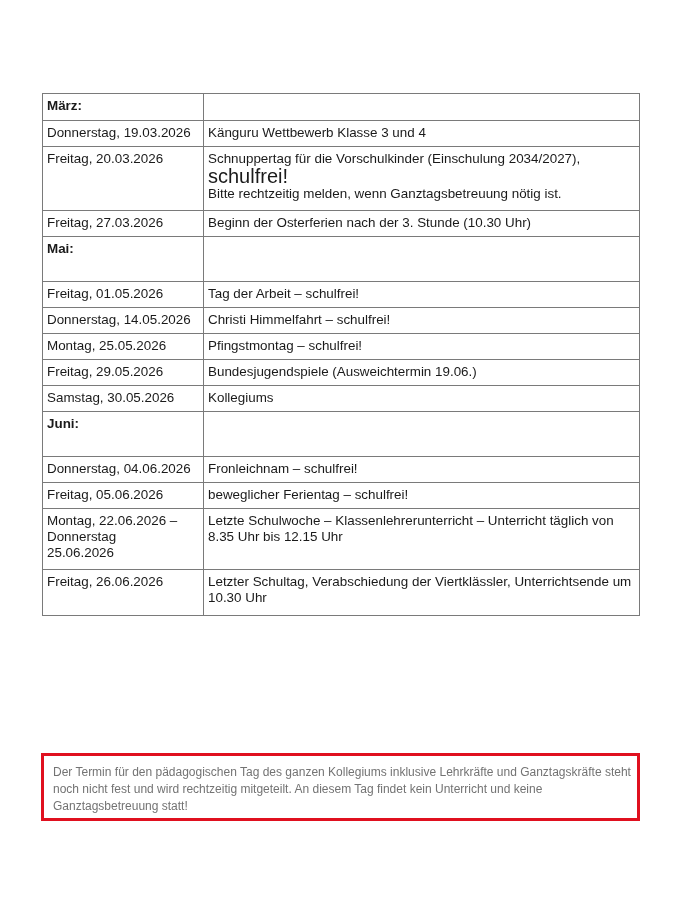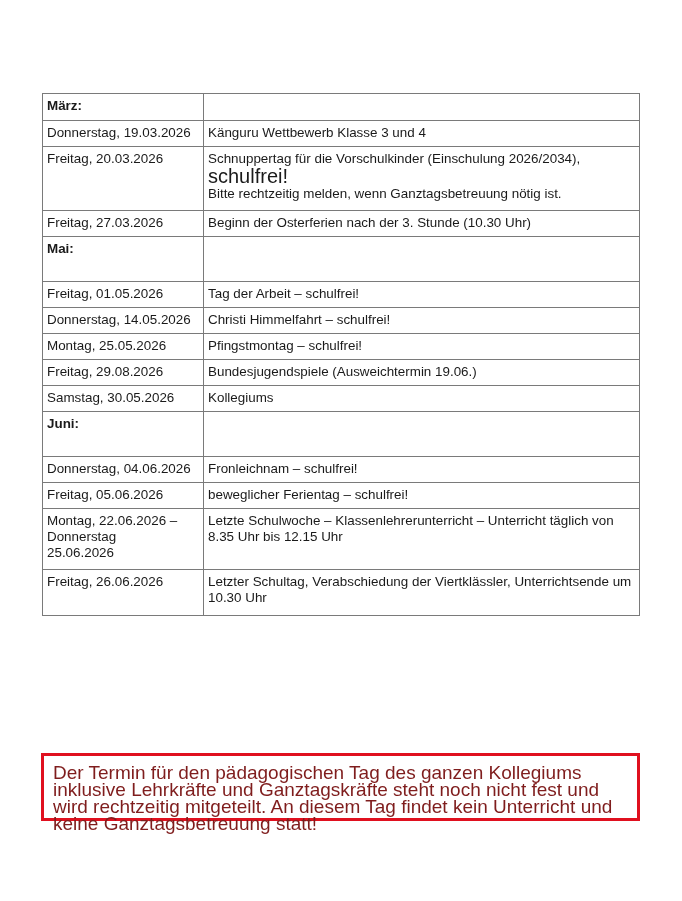--- a/index.html
+++ b/index.html
@@ -54,23 +54,23 @@
       top: 753px;
       width: 593px;
       height: 62px;
       border: 3px solid #e0101f;
       padding: 0;
       box-sizing: content-box;
     }
     .notice p {
       margin: 0;
       padding: 8px 0 0 9px;
-      font-size: 19px;
+      font-size: 12px;
       line-height: 17px;
-      color: #7f1d1d;
+      color: #737373;
     }
   </style>
 </head>
 <body>
 
 <table class="schedule">
   <colgroup>
       <col class="c1">
       <col class="c2">
     </colgroup>
@@ -80,21 +80,21 @@
       <td class="m-label">März:</td>
       <td></td>
     </tr>
     <tr class="r1">
       <td>Donnerstag, 19.03.2026</td>
       <td>Känguru Wettbewerb Klasse 3 und 4</td>
     </tr>
     <tr class="r3">
       <td>Freitag, 20.03.2026</td>
       <td>
-        <span class="line">Schnuppertag für die Vorschulkinder (Einschulung 2026/2034),</span>
+        <span class="line">Schnuppertag für die Vorschulkinder (Einschulung 2034/2027),</span>
         <span class="bold-line">schulfrei!</span>
         <span class="line">Bitte rechtzeitig melden, wenn Ganztagsbetreuung nötig ist.</span>
       </td>
     </tr>
     <tr class="r1">
       <td>Freitag, 27.03.2026</td>
       <td>Beginn der Osterferien nach der 3. Stunde (10.30 Uhr)</td>
     </tr>
 
     <tr class="month tall">
@@ -107,21 +107,21 @@
     </tr>
     <tr class="r1">
       <td>Donnerstag, 14.05.2026</td>
       <td>Christi Himmelfahrt – schulfrei!</td>
     </tr>
     <tr class="r1">
       <td>Montag, 25.05.2026</td>
       <td>Pfingstmontag – schulfrei!</td>
     </tr>
     <tr class="r1">
-      <td>Freitag, 29.08.2026</td>
+      <td>Freitag, 29.05.2026</td>
       <td>Bundesjugendspiele (Ausweichtermin 19.06.)</td>
     </tr>
     <tr class="r1">
       <td>Samstag, 30.05.2026</td>
       <td>Kollegiums</td>
     </tr>
 
     <tr class="month tall">
       <td class="m-label">Juni:</td>
       <td></td>

